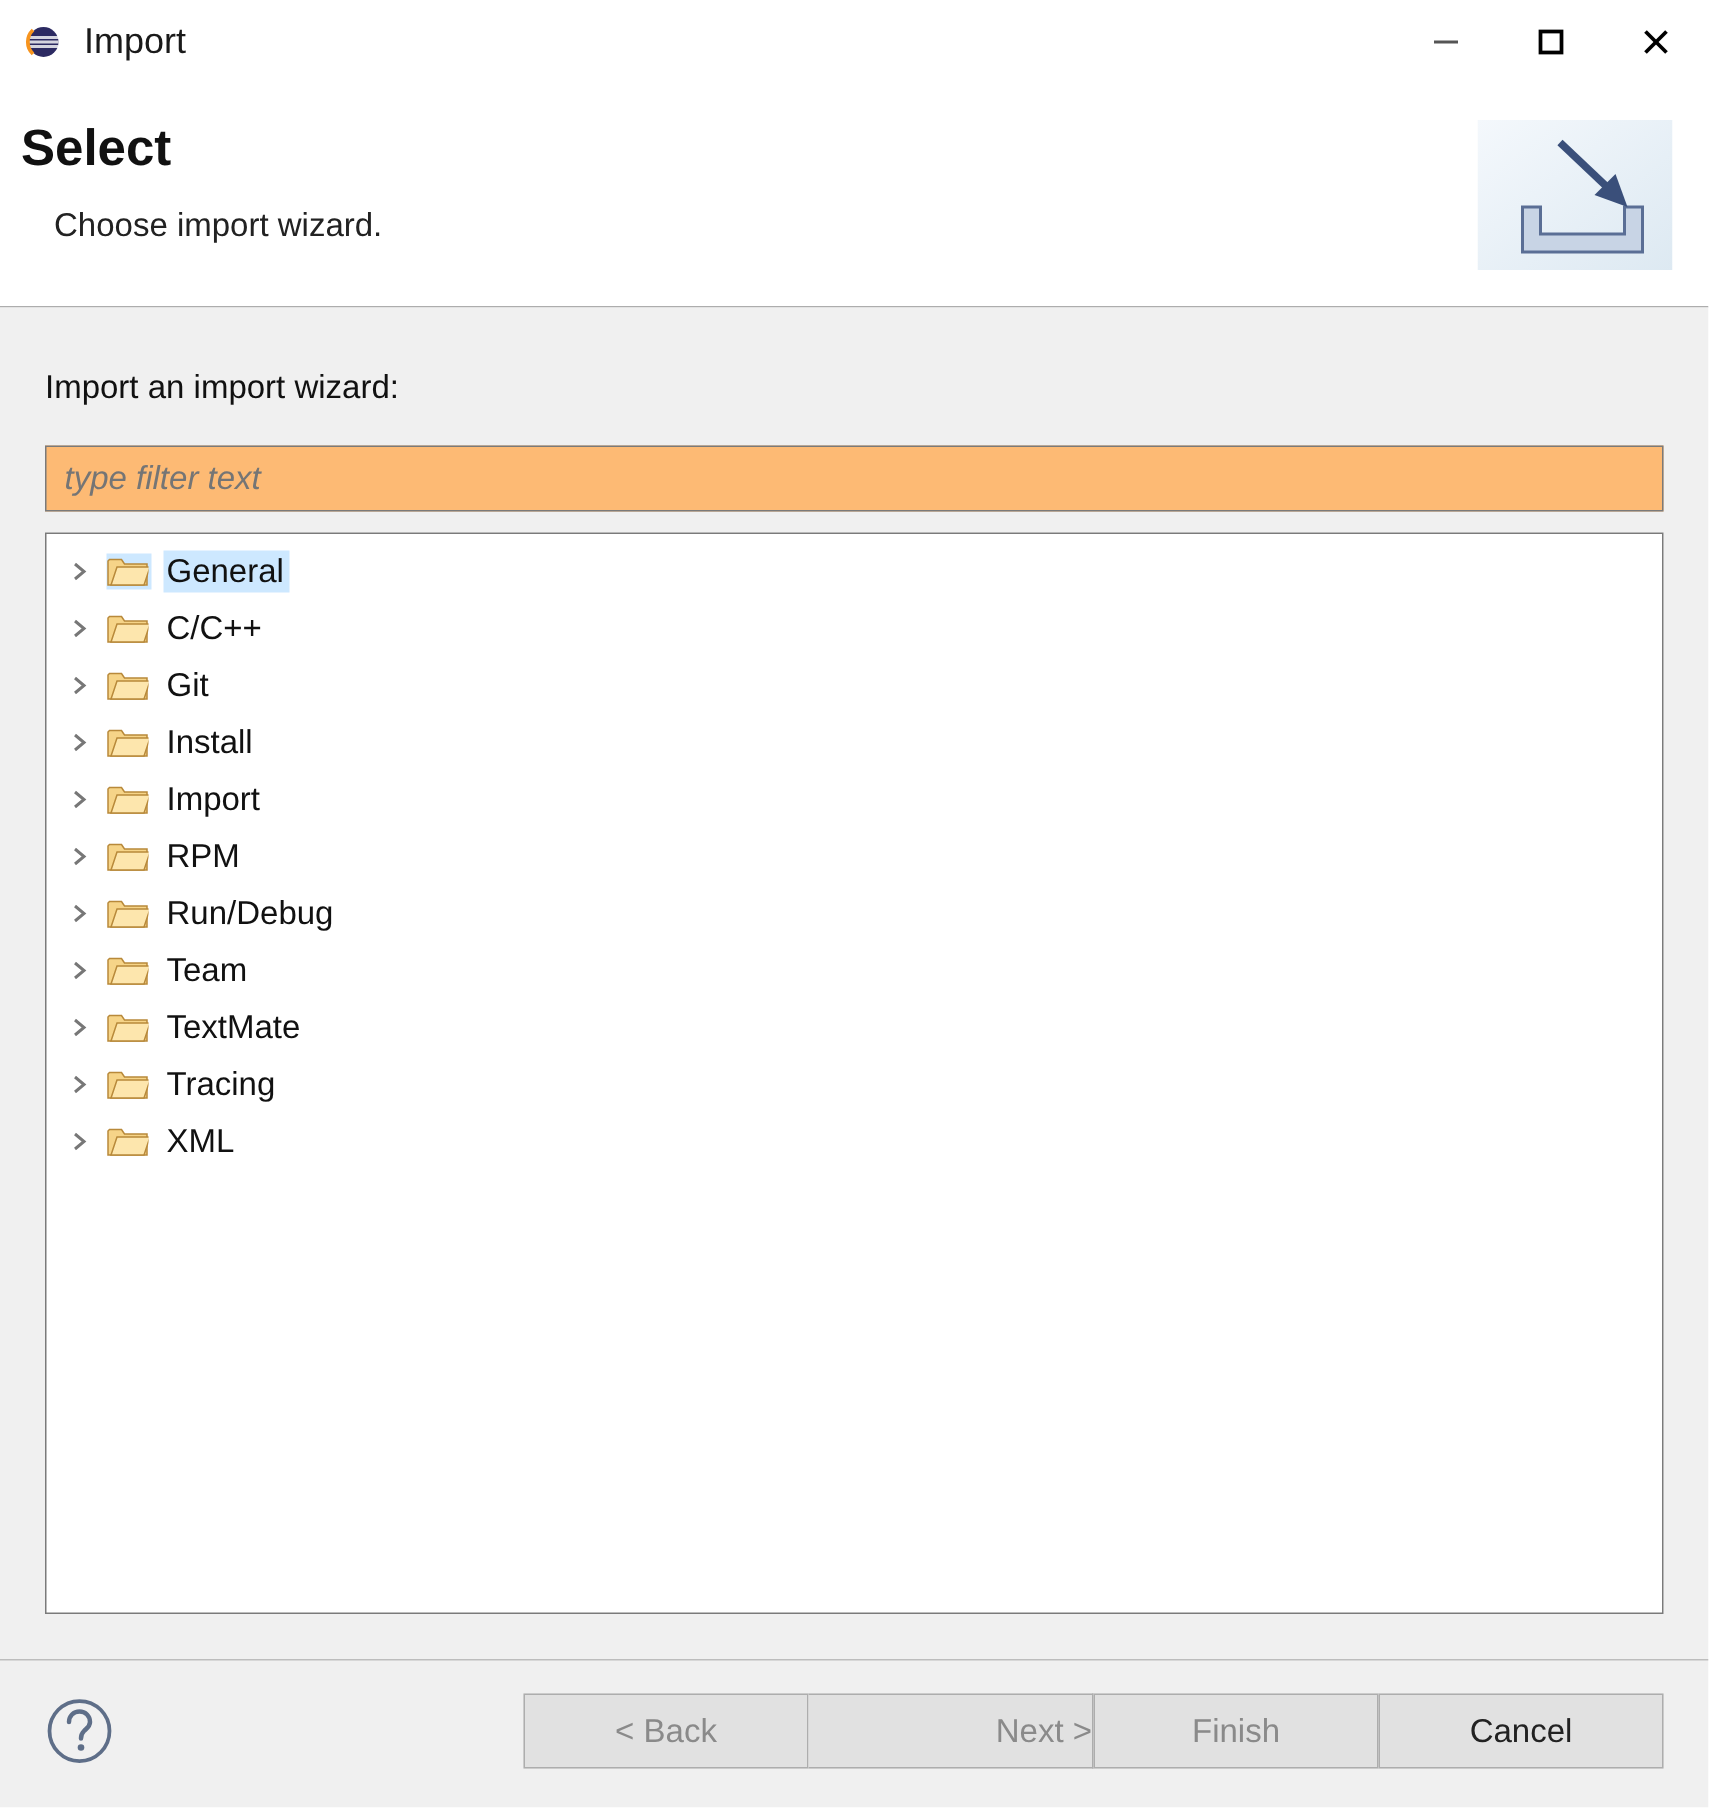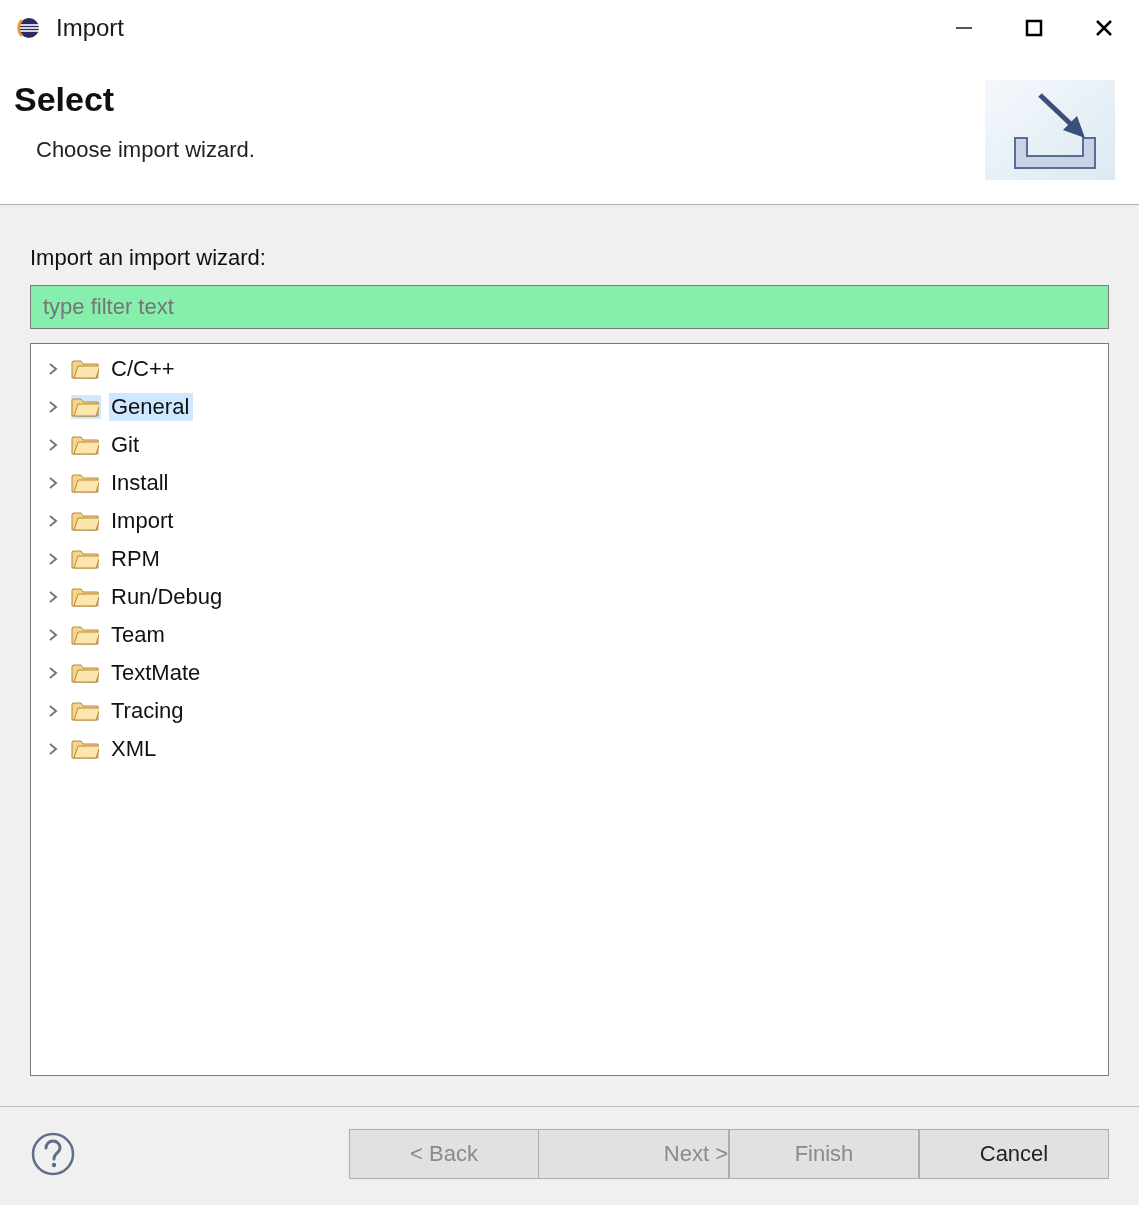--- a/index.html
+++ b/index.html
@@ -84,22 +84,24 @@
     color: #111;
     margin-bottom: 14px;
   }
   .filter-input {
     width: 100%;
     height: 44px;
     border: 1px solid #7a7a7a;
     padding: 0 12px;
     font-size: 22px;
     color: #666;
-    background: #86efac;
+    font-style: italic;
+    background: #fdba74;
     outline: none;
+    margin-top: 12px;
   }
   .tree {
     flex: 1;
     border: 1px solid #7a7a7a;
     background: #fff;
     margin-top: 14px;
     padding: 6px 8px;
     overflow: auto;
     min-height: 0;
   }
@@ -225,47 +227,47 @@
       <line x1="55" y1="15" x2="92" y2="50" stroke="#3a4f7a" stroke-width="5"></line>
       <polygon points="100,58 78,50 92,36" fill="#3a4f7a"></polygon>
     </svg>
   </div>
 </div>
 
 <div class="content">
   <div class="content-label">Import an import wizard:</div>
   <input class="filter-input" type="text" placeholder="type filter text" style="">
   <div class="tree" id="wizard-tree">
+      <div class="tree-item selected">
+        <span class="expander">
+          <svg viewBox="0 0 12 12">
+            <polyline points="3,1 9,6 3,11" fill="none" stroke="#777" stroke-width="2"></polyline>
+          </svg>
+        </span>
+        <span class="folder-icon">
+          <svg viewBox="0 0 28 22">
+  <path d="M1 4 L1 20 L27 20 L27 6 L12 6 L10 3 L2 3 Z" fill="#f6d488" stroke="#b8893a" stroke-width="1"></path>
+  <path d="M3 20 L7 8 L29 8 L25 20 Z" fill="#fde6ad" stroke="#b8893a" stroke-width="1"></path>
+</svg>
+        </span>
+        <span class="item-label">General</span>
+      </div>
       <div class="tree-item">
         <span class="expander">
           <svg viewBox="0 0 12 12">
             <polyline points="3,1 9,6 3,11" fill="none" stroke="#777" stroke-width="2"></polyline>
           </svg>
         </span>
         <span class="folder-icon">
           <svg viewBox="0 0 28 22">
   <path d="M1 4 L1 20 L27 20 L27 6 L12 6 L10 3 L2 3 Z" fill="#f6d488" stroke="#b8893a" stroke-width="1"></path>
   <path d="M3 20 L7 8 L29 8 L25 20 Z" fill="#fde6ad" stroke="#b8893a" stroke-width="1"></path>
 </svg>
         </span>
         <span class="item-label">C/C++</span>
-      </div>
-      <div class="tree-item selected">
-        <span class="expander">
-          <svg viewBox="0 0 12 12">
-            <polyline points="3,1 9,6 3,11" fill="none" stroke="#777" stroke-width="2"></polyline>
-          </svg>
-        </span>
-        <span class="folder-icon">
-          <svg viewBox="0 0 28 22">
-  <path d="M1 4 L1 20 L27 20 L27 6 L12 6 L10 3 L2 3 Z" fill="#f6d488" stroke="#b8893a" stroke-width="1"></path>
-  <path d="M3 20 L7 8 L29 8 L25 20 Z" fill="#fde6ad" stroke="#b8893a" stroke-width="1"></path>
-</svg>
-        </span>
-        <span class="item-label">General</span>
       </div>
       <div class="tree-item">
         <span class="expander">
           <svg viewBox="0 0 12 12">
             <polyline points="3,1 9,6 3,11" fill="none" stroke="#777" stroke-width="2"></polyline>
           </svg>
         </span>
         <span class="folder-icon">
           <svg viewBox="0 0 28 22">
   <path d="M1 4 L1 20 L27 20 L27 6 L12 6 L10 3 L2 3 Z" fill="#f6d488" stroke="#b8893a" stroke-width="1"></path>

